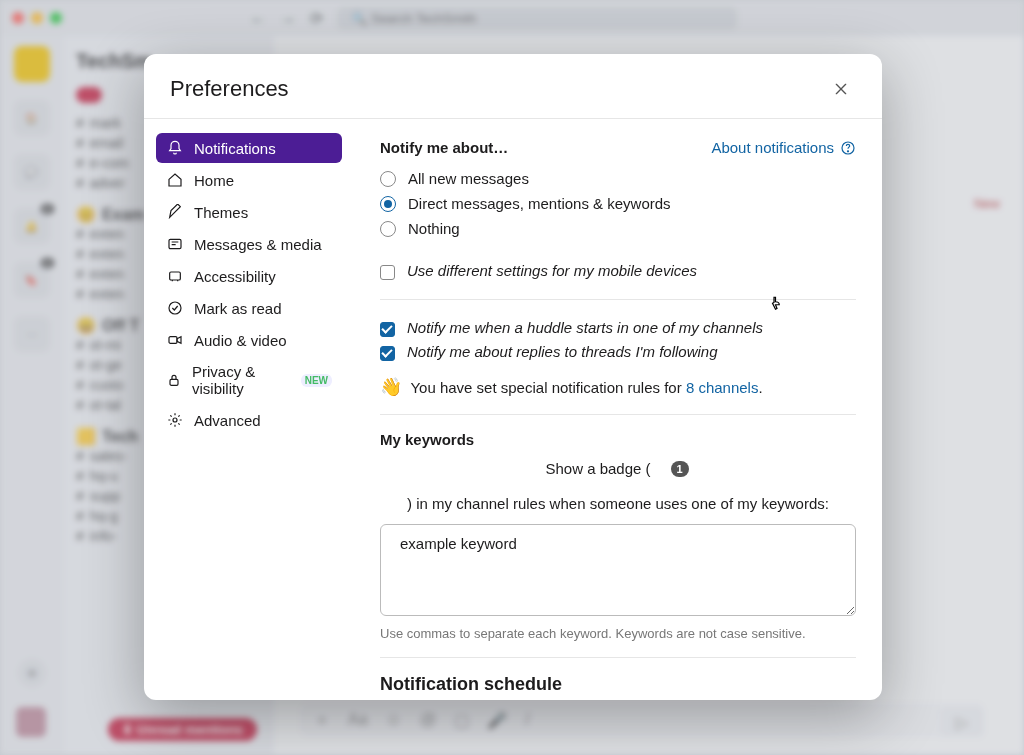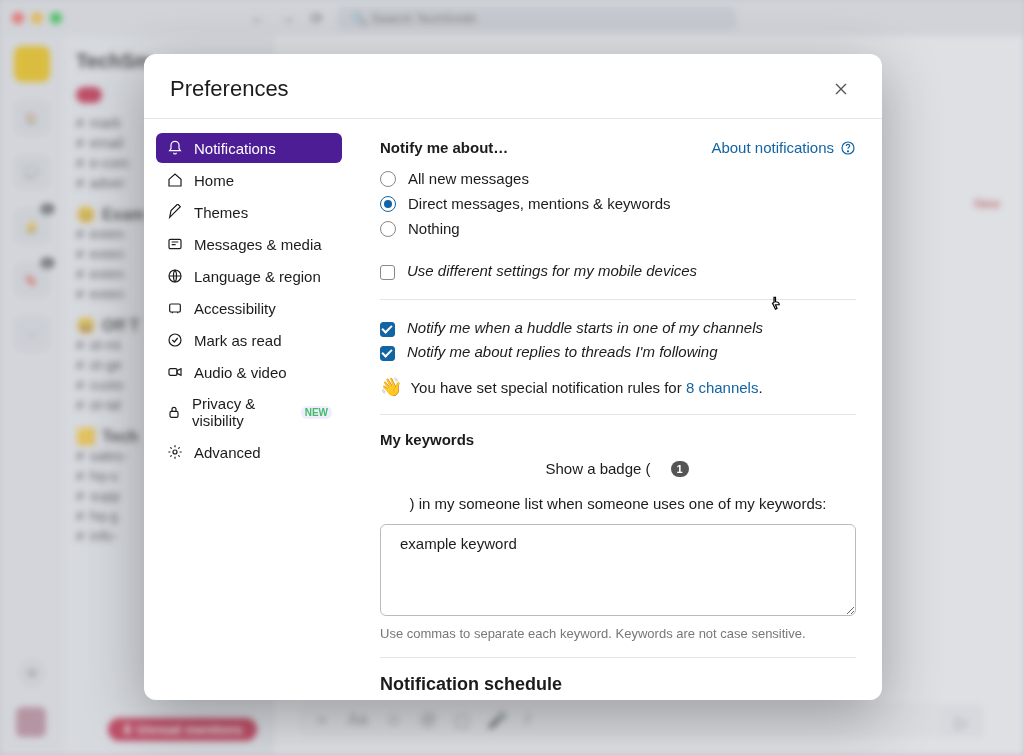--- a/index.html
+++ b/index.html
@@ -260,29 +260,20 @@
             <svg viewBox="0 0 24 24" fill="none" stroke="currentColor" stroke-width="1.8">
               <rect x="3" y="5" width="18" height="14" rx="2"></rect>
               <path d="M7 9h10M7 13h6"></path>
             </svg>
           </span>
         <span>Messages &amp; media</span>
       </div>
       <div class="msb-item">
         <span class="icon-slot">
             <svg viewBox="0 0 24 24" fill="none" stroke="currentColor" stroke-width="1.8">
-              <circle cx="12" cy="12" r="9"></circle>
-              <path d="M3 12h18M12 3c3 3 3 15 0 18M12 3c-3 3-3 15 0 18"></path>
-            </svg>
-          </span>
-        <span>Language &amp; region</span>
-      </div>
-      <div class="msb-item">
-        <span class="icon-slot">
-            <svg viewBox="0 0 24 24" fill="none" stroke="currentColor" stroke-width="1.8">
               <rect x="4" y="6" width="16" height="12" rx="2"></rect>
               <path d="M8 18v2M16 18v2"></path>
             </svg>
           </span>
         <span>Accessibility</span>
       </div>
       <div class="msb-item">
         <span class="icon-slot">
             <svg viewBox="0 0 24 24" fill="none" stroke="currentColor" stroke-width="1.8">
               <circle cx="12" cy="12" r="9"></circle>
@@ -372,21 +363,21 @@
           <span>You have set special notification rules for </span><a class="inline-link">8 channels</a><span>.</span>
         </span>
       </div>
 
       <div class="hr"></div>
 
       <div class="kw-heading">My keywords</div>
       <div class="kw-desc">
         <span>Show a badge (</span>
           <span class="badge-one">1</span>
-          <span>) in my someone list when someone uses one of my keywords:</span>
+          <span>) in my channel rules when someone uses one of my keywords:</span>
       </div>
       <textarea class="kw-textarea" style="">example keyword</textarea>
       <div class="kw-hint">Use commas to separate each keyword. Keywords are not case sensitive.</div>
 
       <div class="hr"></div>
 
       <div class="sched-heading">Notification schedule</div>
     </div>
   </div>
 </div>

